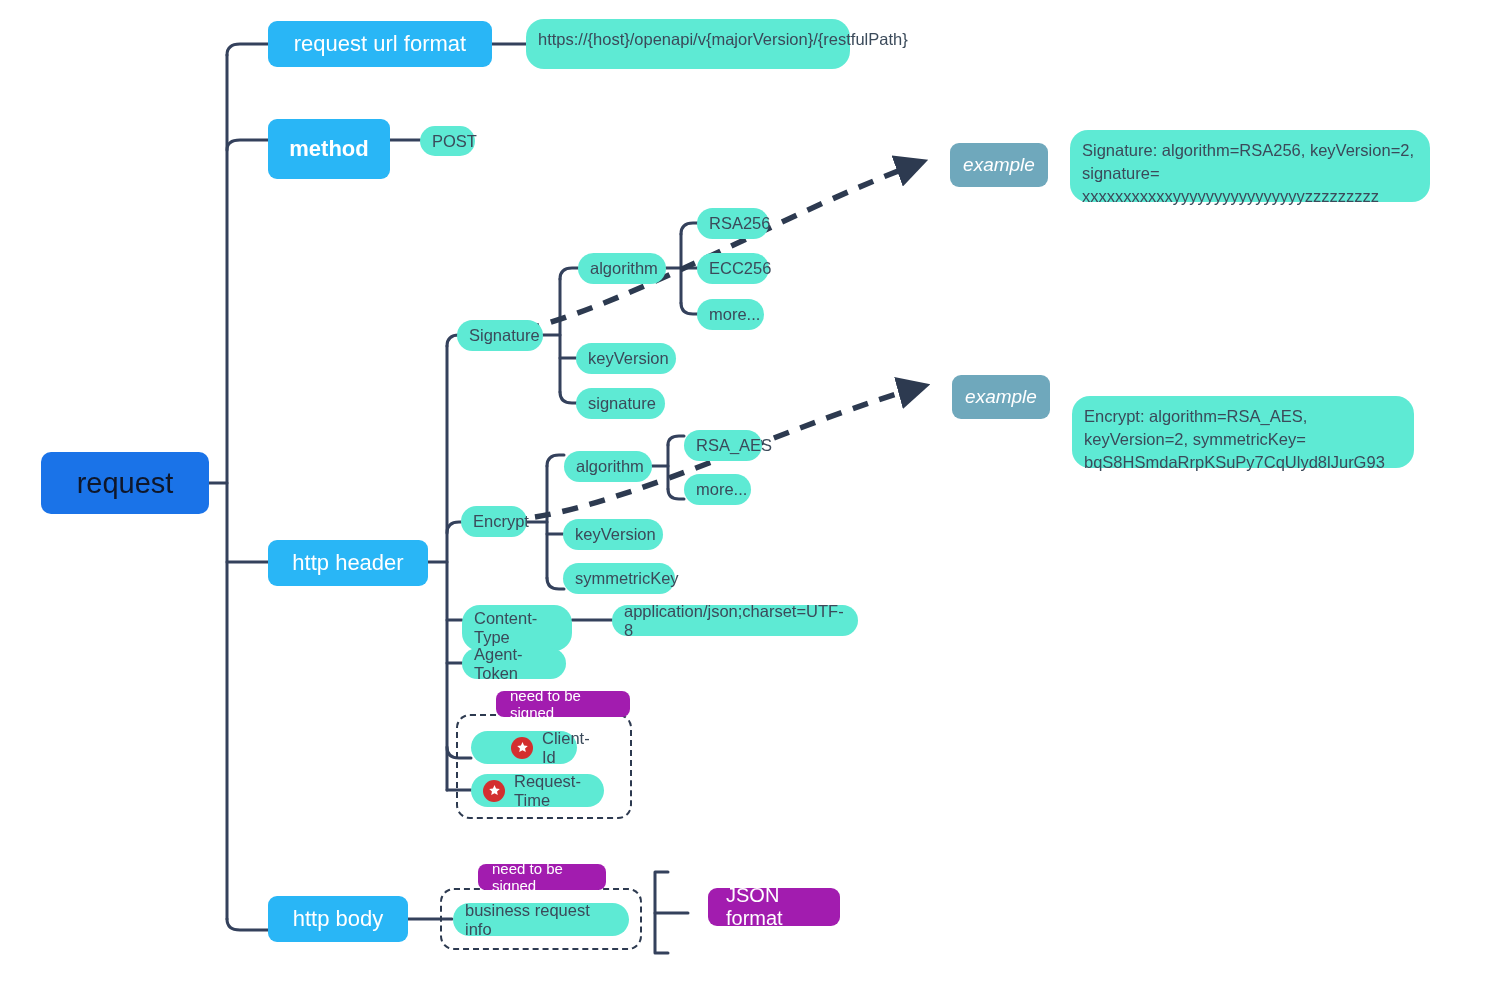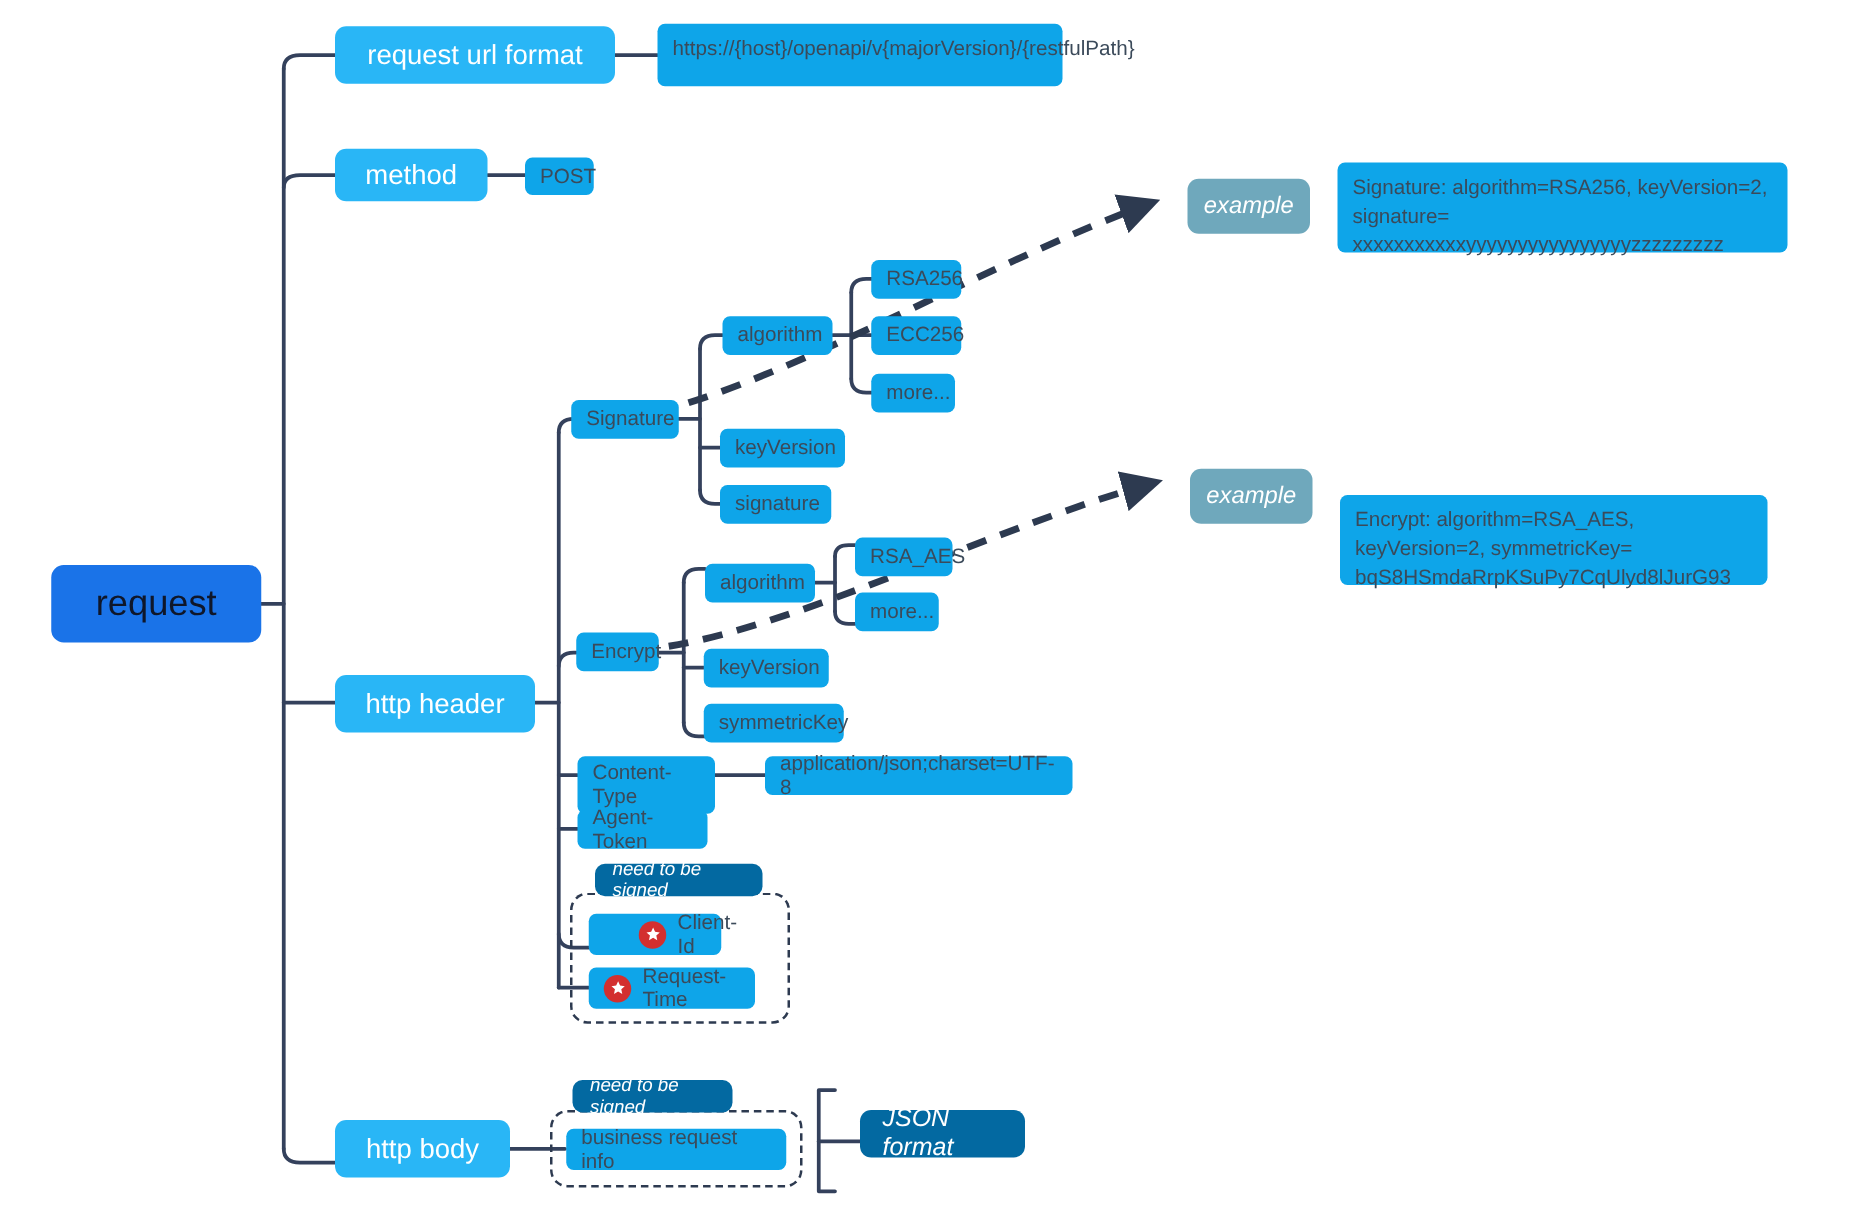--- a/index.html
+++ b/index.html
@@ -12,29 +12,29 @@
   .node{position:absolute;box-sizing:border-box;display:flex;align-items:center;
         white-space:pre-wrap;}
 
   
   .n-root{background:#1a73e8;color:#0f172a;border-radius:10px;
           font-size:29px;padding:0 22px;justify-content:center;}
   
   .n-l1{background:#29b6f6;color:#fff;border-radius:9px;font-size:22px;
         padding:0 18px;justify-content:center;}
   
-  .n-pill{background:#0ea5e9;color:#3b4a5a;border-radius:6px;font-size:16.5px;
+  .n-pill{background:#5eead4;color:#3b4a5a;border-radius:18px;font-size:16.5px;
           padding:0 12px;}
   .n-pill.tall{align-items:flex-start;padding-top:9px;line-height:1.38;}
   
   .n-example{background:#6fa8bc;color:#fff;border-radius:9px;font-size:19px;
              font-style:italic;padding:0 16px;justify-content:center;}
   
-  .n-dark{background:#0369a1;color:#fff;border-radius:8px;font-size:15px;
-          font-style:italic;padding:0 14px;justify-content:center;}
+  .n-dark{background:#a21caf;color:#fff;border-radius:8px;font-size:15px;
+          padding:0 14px;justify-content:center;margin-left:20px;}
   .n-dark.big{font-size:20px;border-radius:9px;padding:0 18px;}
 
   .dashbox{position:absolute;border:2.5px dashed #2d3a50;border-radius:14px;
            background:transparent;box-sizing:border-box;}
 
   .star{width:22px;height:22px;border-radius:50%;background:#d32f2f;
         display:inline-flex;align-items:center;justify-content:center;
         margin-right:9px;flex:0 0 auto;}
   .star svg{display:block;}
 </style>
@@ -111,21 +111,21 @@
   </svg>
 
   <div class="dashbox" style="left:456px;top:714px;width:176px;height:105px;"></div>
   <div class="dashbox" style="left:440px;top:888px;width:202px;height:62px;"></div>
 
   <div class="node n-root" style="left:41px;top:452px;width:168px;height:62px;">request</div>
 
   <div class="node n-l1" style="left:268px;top:21px;width:224px;height:46px;">request url format</div>
   <div class="node n-pill tall" style="left:526px;top:19px;width:324px;height:50px;">https://{host}/openapi/v{majorVersion}/{restfulPath}</div>
 
-  <div class="node n-l1" style="left:268px;top:119px;width:122px;height:42px;">method</div>
+  <div class="node n-l1" style="left:268px;top:119px;width:122px;height:60px;font-weight:bold;">method</div>
   <div class="node n-pill" style="left:420px;top:126px;width:55px;height:30px;">POST</div>
 
   <div class="node n-l1" style="left:268px;top:540px;width:160px;height:46px;">http header</div>
 
   <div class="node n-pill" style="left:457px;top:320px;width:86px;height:31px;">Signature</div>
   <div class="node n-pill" style="left:578px;top:253px;width:88px;height:31px;">algorithm</div>
   <div class="node n-pill" style="left:697px;top:208px;width:72px;height:31px;">RSA256</div>
   <div class="node n-pill" style="left:697px;top:253px;width:72px;height:31px;">ECC256</div>
   <div class="node n-pill" style="left:697px;top:299px;width:67px;height:31px;">more...</div>
   <div class="node n-pill" style="left:576px;top:343px;width:100px;height:31px;">keyVersion</div>

